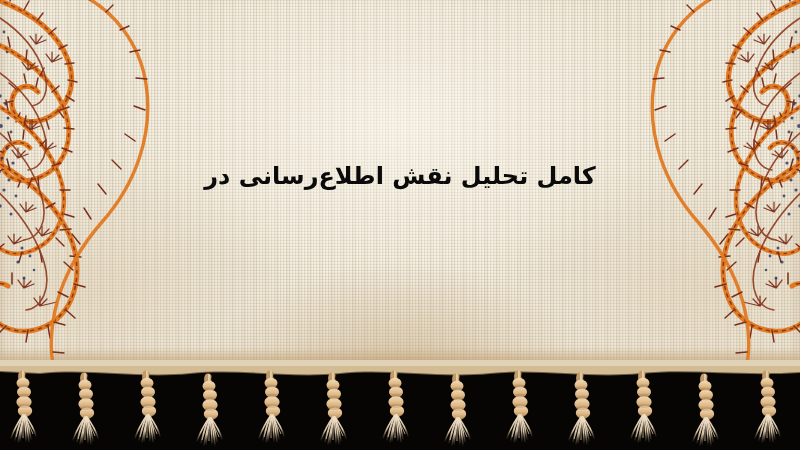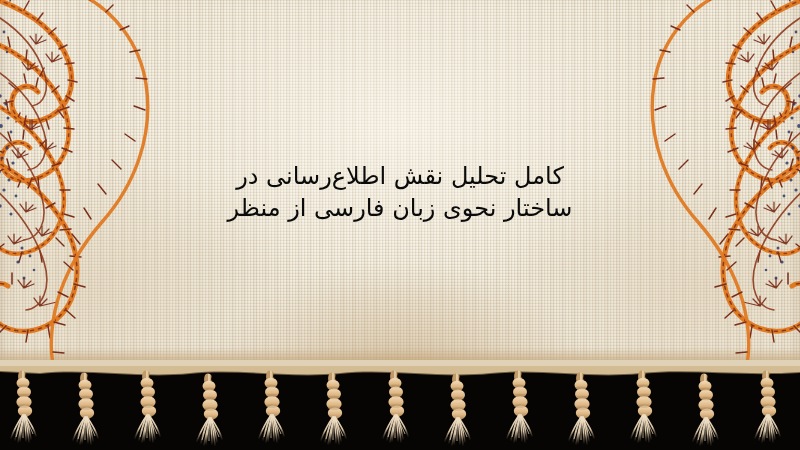--- a/index.html
+++ b/index.html
@@ -69,21 +69,21 @@
   .fringe{position:absolute;left:0;top:360px;width:800px;height:90px;}
 
   
   .title-block{
     position:absolute;left:0;top:160px;width:800px;
     text-align:center;direction:rtl;
     color:#0a0a0a;
     font-size:24px;line-height:32px;font-weight:400;
     letter-spacing:0;
   }
-  .title-line{display:block;white-space:nowrap;}
+  .title-line{display:block;white-space:nowrap;font-weight:bold;}
 </style>
 </head>
 <body>
 
 <div id="slide">
 
   <div class="backdrop"></div>
 
   <div class="cloth">
     <div class="cloth-hem"></div>
@@ -390,16 +390,15 @@
     <use href="#tassel" x="456" y="17"></use>
     <use href="#tassel" x="518" y="14"></use>
     <use href="#tassel" x="580" y="16"></use>
     <use href="#tassel" x="642" y="14"></use>
     <use href="#tassel" x="704" y="17"></use>
     <use href="#tassel" x="766" y="14"></use>
   </svg>
 
   <div class="title-block">
     <span class="title-line">کامل تحلیل نقش اطلاع‌رسانی در</span>
-    <span class="title-line">ساختار نحوی زبان فارسی از منظر</span>
   </div>
 
 </div>
 
 </body></html>

